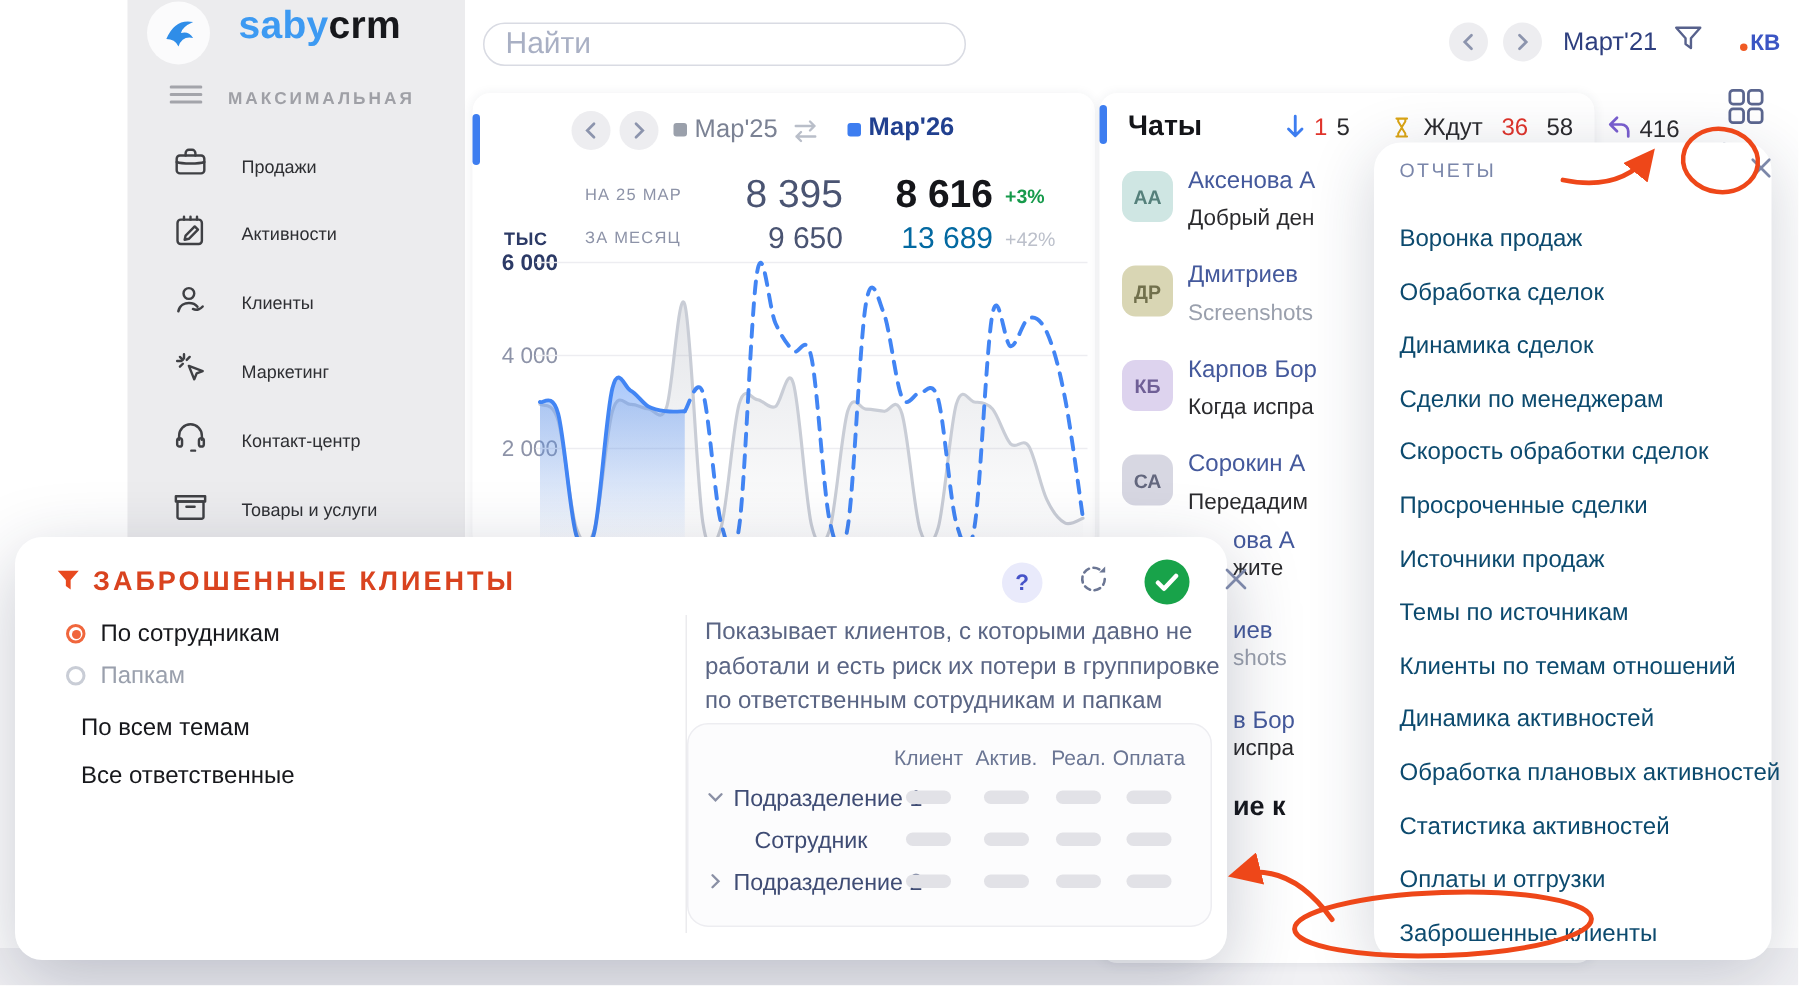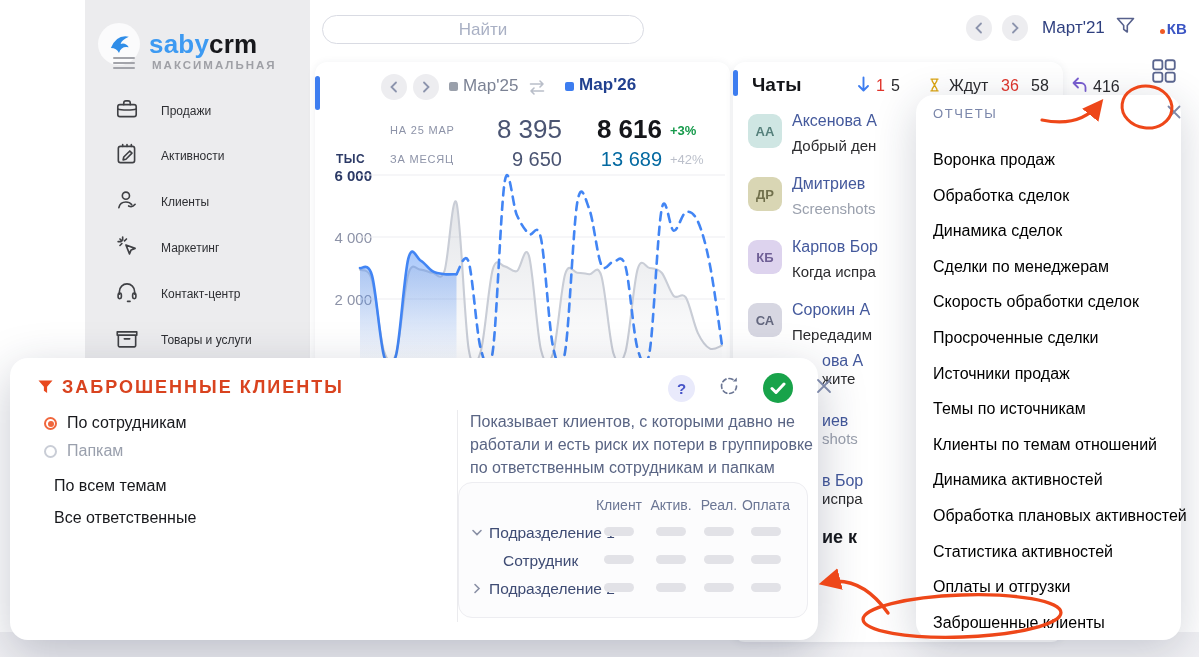--- a/index.html
+++ b/index.html
@@ -5,33 +5,33 @@
   html,body{margin:0;padding:0;background:#fff;}
   .screen{position:relative;width:1199px;height:657px;overflow:hidden;background:#ffffff;
           font-family:"Liberation Sans",sans-serif;-webkit-font-smoothing:antialiased;color:#17181c;}
   .abs{position:absolute;}
 
   
   .bottom-band{left:0;top:632px;width:1199px;height:25px;background:#f1f1f4;z-index:0;}
 
   
   .sidebar{left:85px;top:0;width:225px;height:640px;background:#ececee;z-index:1;}
-  .logo-row{position:absolute;left:13px;top:23px;display:flex;align-items:center;gap:9px;}
+  .logo-row{position:absolute;left:13px;top:1px;display:flex;gap:19px;}
   .bird-circle{width:42px;height:42px;border-radius:50%;background:#fbfbfc;display:flex;align-items:center;justify-content:center;}
   .brand{font-size:26px;letter-spacing:.2px;}
   .brand .saby{color:#3d9af2;font-weight:700;}
   .brand .crm{color:#17181c;font-weight:700;}
   .plan-row{position:absolute;left:28px;top:56px;display:flex;align-items:center;gap:17px;}
   .plan-label{font-size:11.5px;letter-spacing:2px;color:#9fa0a6;font-weight:700;}
   .side-item{position:absolute;left:0;width:225px;height:45px;display:flex;align-items:center;gap:21px;padding-left:29px;box-sizing:border-box;cursor:pointer;}
   .side-label{font-size:12px;color:#2e2f33;}
 
   
   .search{left:322px;top:15px;width:322px;height:29px;border:1px solid #d9dbe3;border-radius:15px;background:#fff;
-          font-size:17px;color:#46506e;padding:0 14px;box-sizing:border-box;outline:none;z-index:4;font-family:"Liberation Sans",sans-serif;text-align:center;}
+          font-size:20px;color:#46506e;padding:0 14px;box-sizing:border-box;outline:none;z-index:4;font-family:"Liberation Sans",sans-serif;}
   .search::placeholder{color:#a9b0c4;}
   .circle-btn{width:26px;height:26px;border-radius:50%;background:#ededf0;display:flex;align-items:center;justify-content:center;cursor:pointer;}
   .tb-right{left:966px;top:15px;display:flex;align-items:center;gap:10px;z-index:4;}
   .period{font-size:17px;color:#2e3f7f;margin-left:4px;cursor:pointer;}
   .kv{display:flex;align-items:flex-end;gap:2px;margin-left:14px;cursor:pointer;}
   .kv .dot{width:5px;height:5px;border-radius:50%;background:#f05a24;margin-bottom:3px;}
   .kv .ini{font-size:15px;font-weight:700;color:#3b55c4;}
   .grid-btn{left:1150px;top:57px;z-index:4;cursor:pointer;}
   .pie-btn{left:1133px;top:92px;z-index:4;cursor:pointer;}
 
@@ -61,21 +61,21 @@
   .frag{position:absolute;left:822px;width:42px;overflow:hidden;white-space:nowrap;z-index:3;}
   .frag .n{font-size:16px;color:#44599c;}
   .frag .m{font-size:15px;}
   .frag-title{position:absolute;left:822px;width:42px;overflow:hidden;white-space:nowrap;z-index:3;font-size:18px;font-weight:700;color:#16181d;}
 
   
   .menu{left:916px;top:95px;width:265px;height:545px;background:#fff;border-radius:18px;
         box-shadow:0 10px 44px rgba(30,40,70,.20);z-index:30;}
   .menu-title{position:absolute;left:17px;top:11px;font-size:13px;letter-spacing:1.6px;color:#7a86aa;}
   .menu-close{position:absolute;left:250px;top:9px;cursor:pointer;}
-  .menu-item{position:absolute;left:17px;width:245px;height:32px;line-height:32px;font-size:16px;color:#000000;cursor:pointer;white-space:nowrap;}
+  .menu-item{position:absolute;left:17px;width:245px;height:32px;line-height:32px;font-size:16px;color:#0c4a6e;cursor:pointer;white-space:nowrap;}
 
   
   .modal{left:10px;top:358px;width:808px;height:282px;background:#fff;border-radius:18px;
          box-shadow:0 14px 48px rgba(30,40,70,.25);z-index:20;}
   .modal-title{position:absolute;left:52px;top:19px;font-size:18px;font-weight:700;letter-spacing:2px;color:#d9431f;}
   .m-funnel{position:absolute;left:27px;top:21px;}
   .m-icons{position:absolute;left:658px;top:15px;display:flex;align-items:center;gap:22px;}
   .help-btn{width:27px;height:27px;border-radius:50%;background:#e9eafb;color:#4653c8;font-weight:700;font-size:15px;display:flex;align-items:center;justify-content:center;cursor:pointer;}
   .ok-btn{width:30px;height:30px;border-radius:50%;background:#18a34a;display:flex;align-items:center;justify-content:center;cursor:pointer;}
   .radio{display:inline-block;width:13px;height:13px;border-radius:50%;box-sizing:border-box;vertical-align:-2px;margin-right:10px;}

